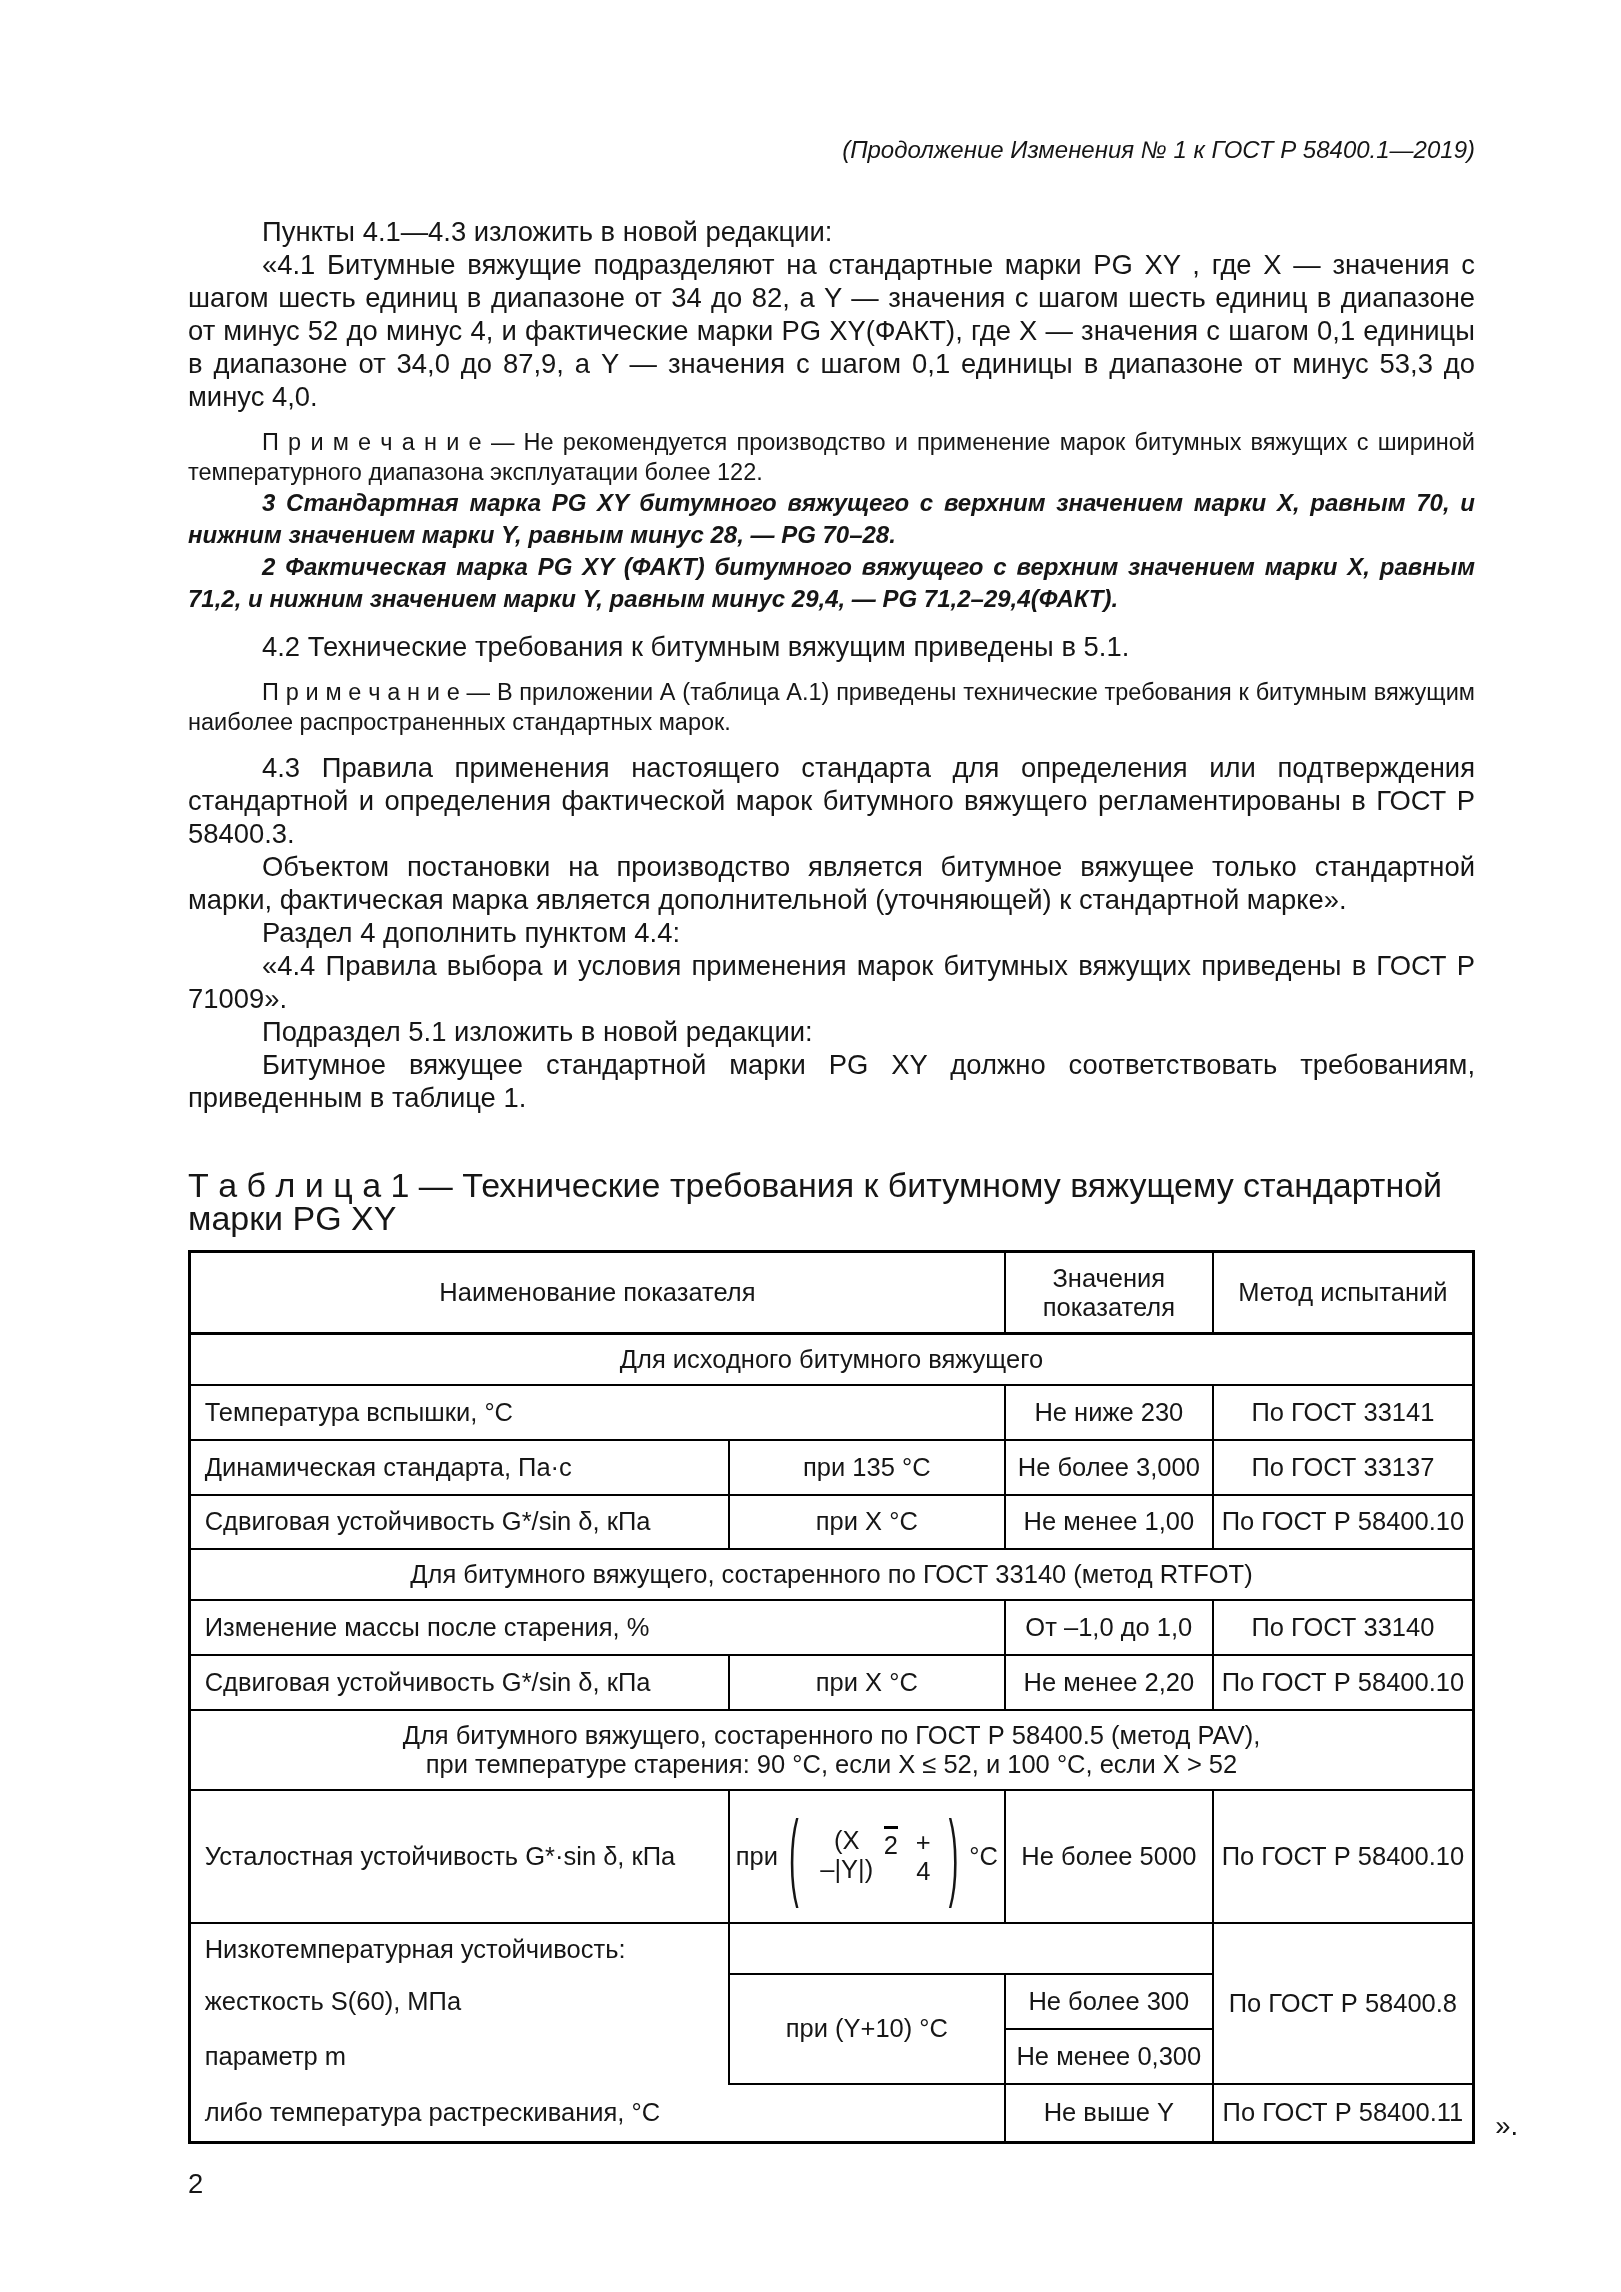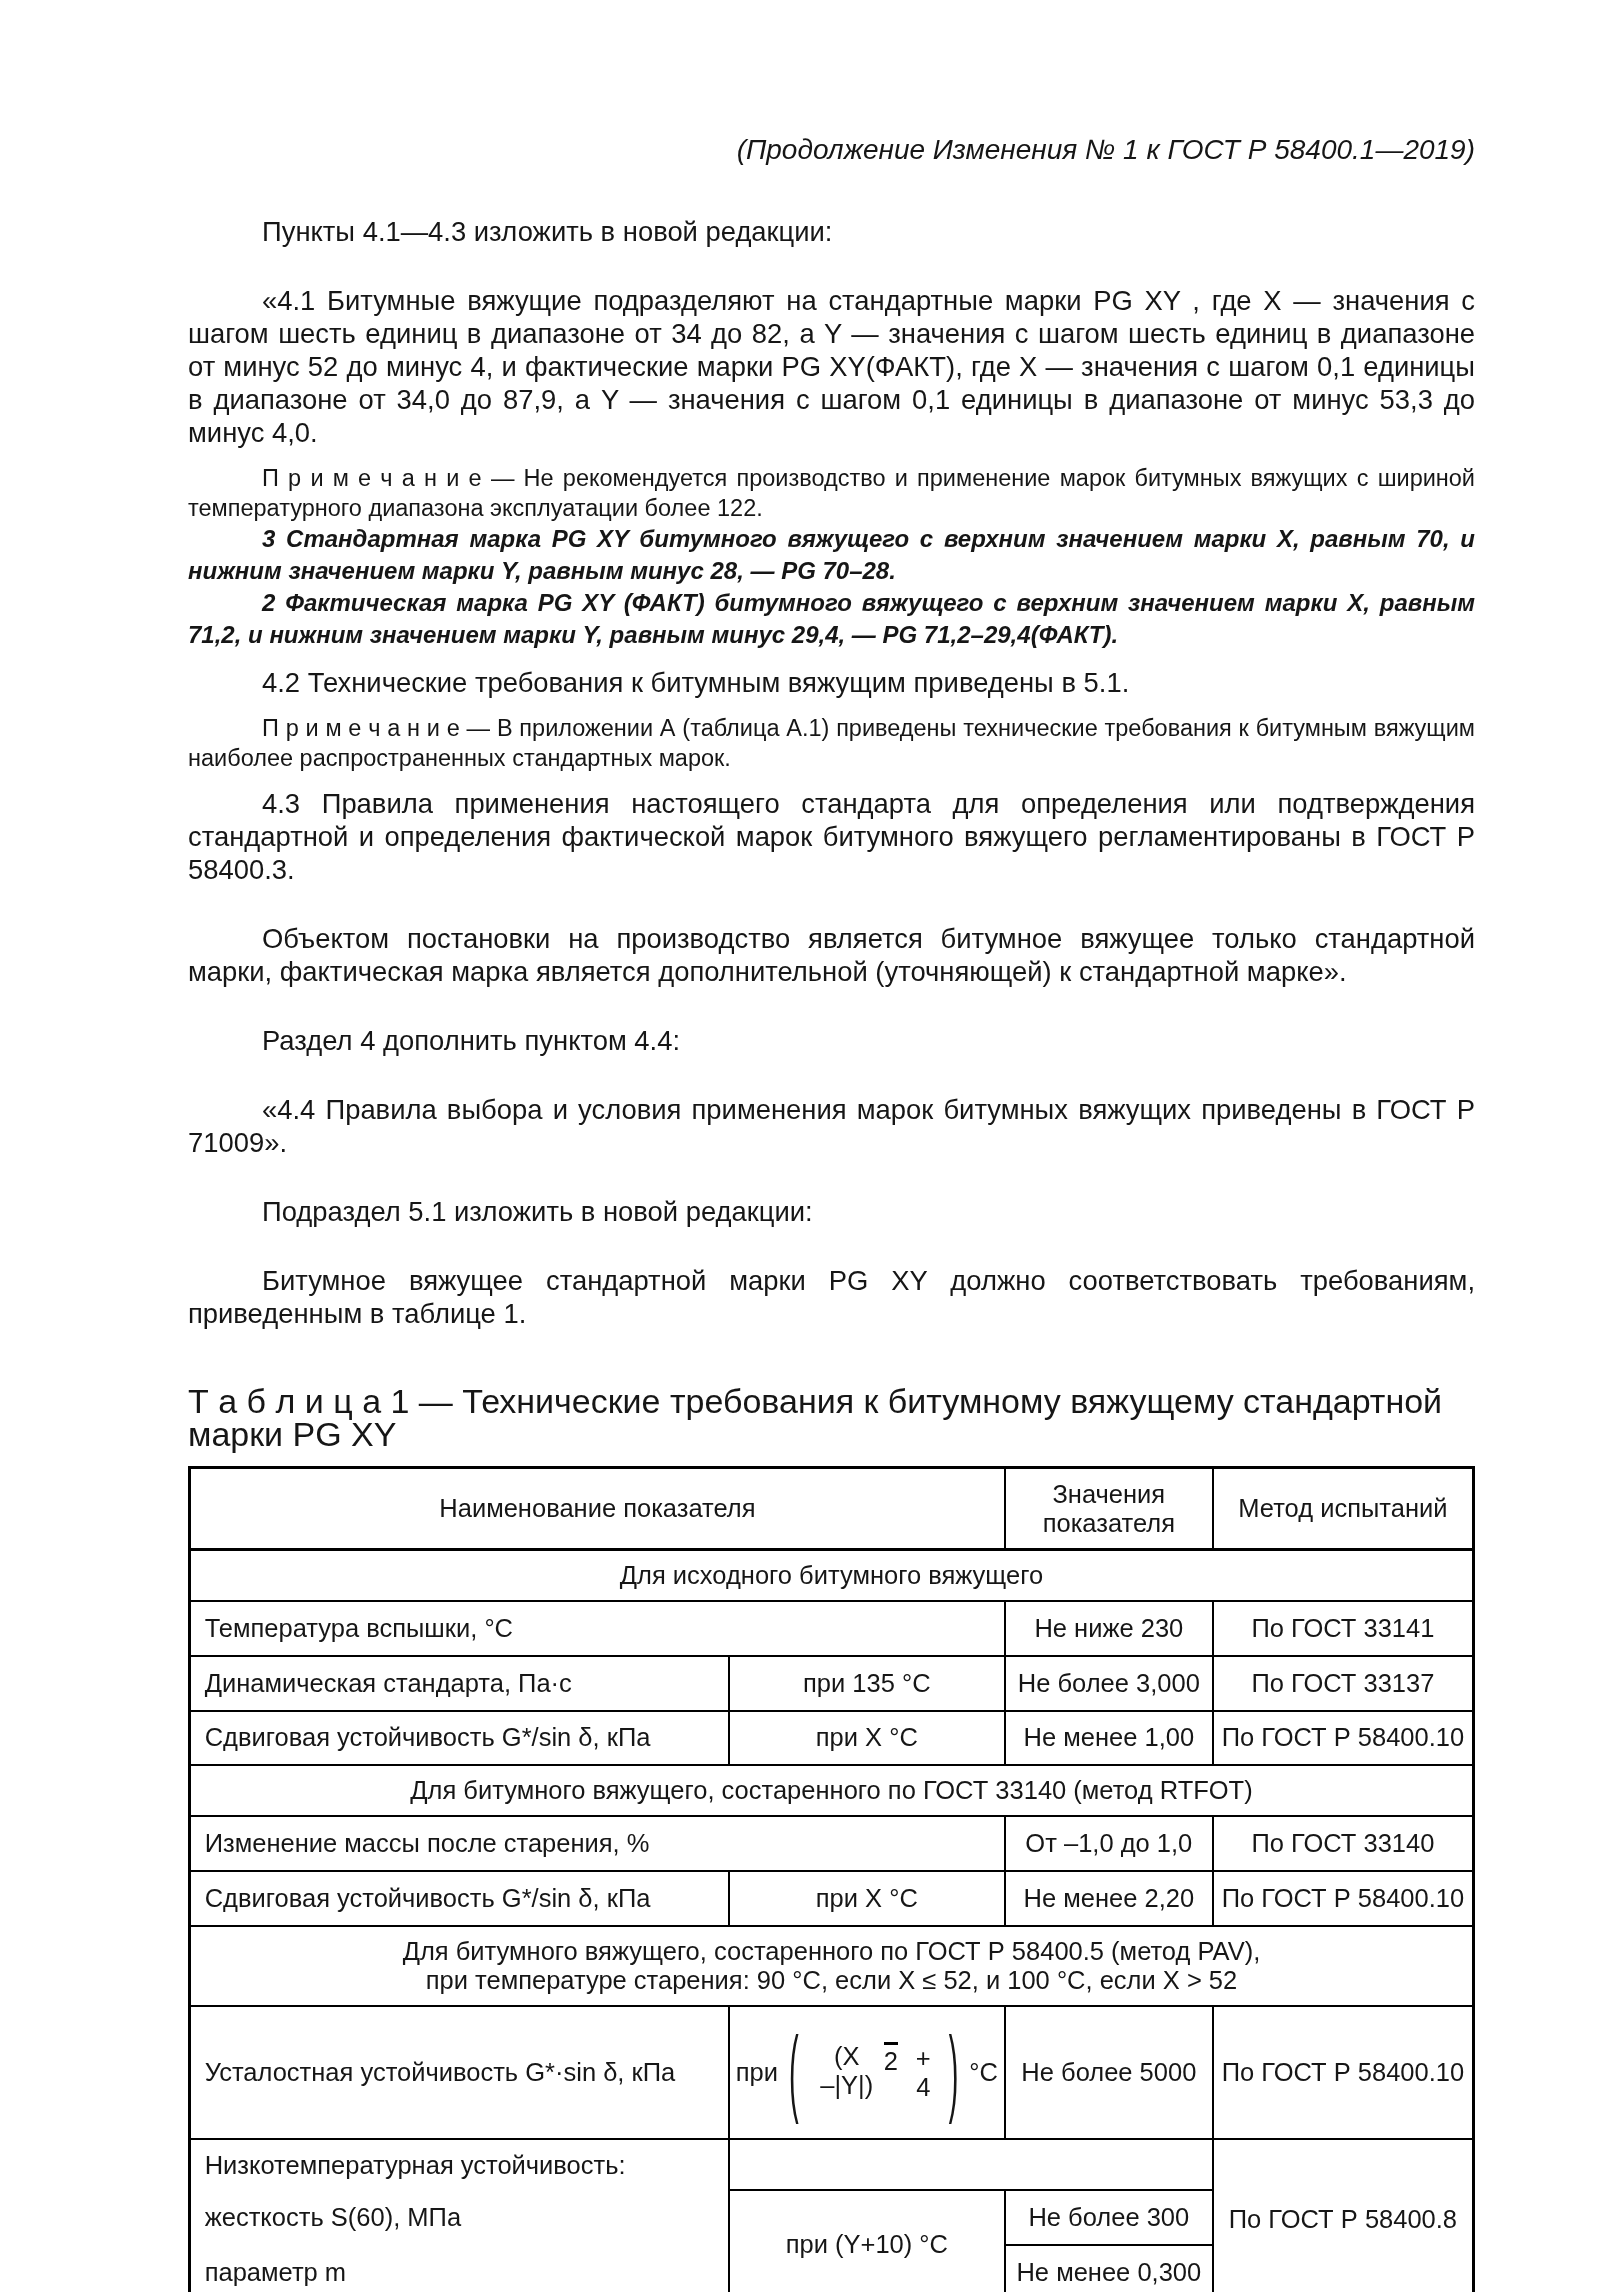--- a/index.html
+++ b/index.html
@@ -10,30 +10,29 @@
     background:#ffffff;
     color:#161616;
     font-family:"Liberation Sans", sans-serif;
     box-sizing:border-box;
     padding:133px 146px 0 188px;
     overflow:hidden;
   }
   .header-note {
     text-align:right;
     font-style:italic;
-    font-size:28px;
+    font-size:24px;
     line-height:33px;
   }
   p { margin:0; }
   .para {
     font-size:27.4px;
     line-height:33px;
     text-align:justify;
     text-indent:74px;
-    margin-top:36px;
   }
   .p1 { margin-top:49px; }
   .note {
     font-size:23.5px;
     line-height:30px;
     text-align:justify;
     text-indent:74px;
     margin-top:13.7px;
   }
   .ex {

